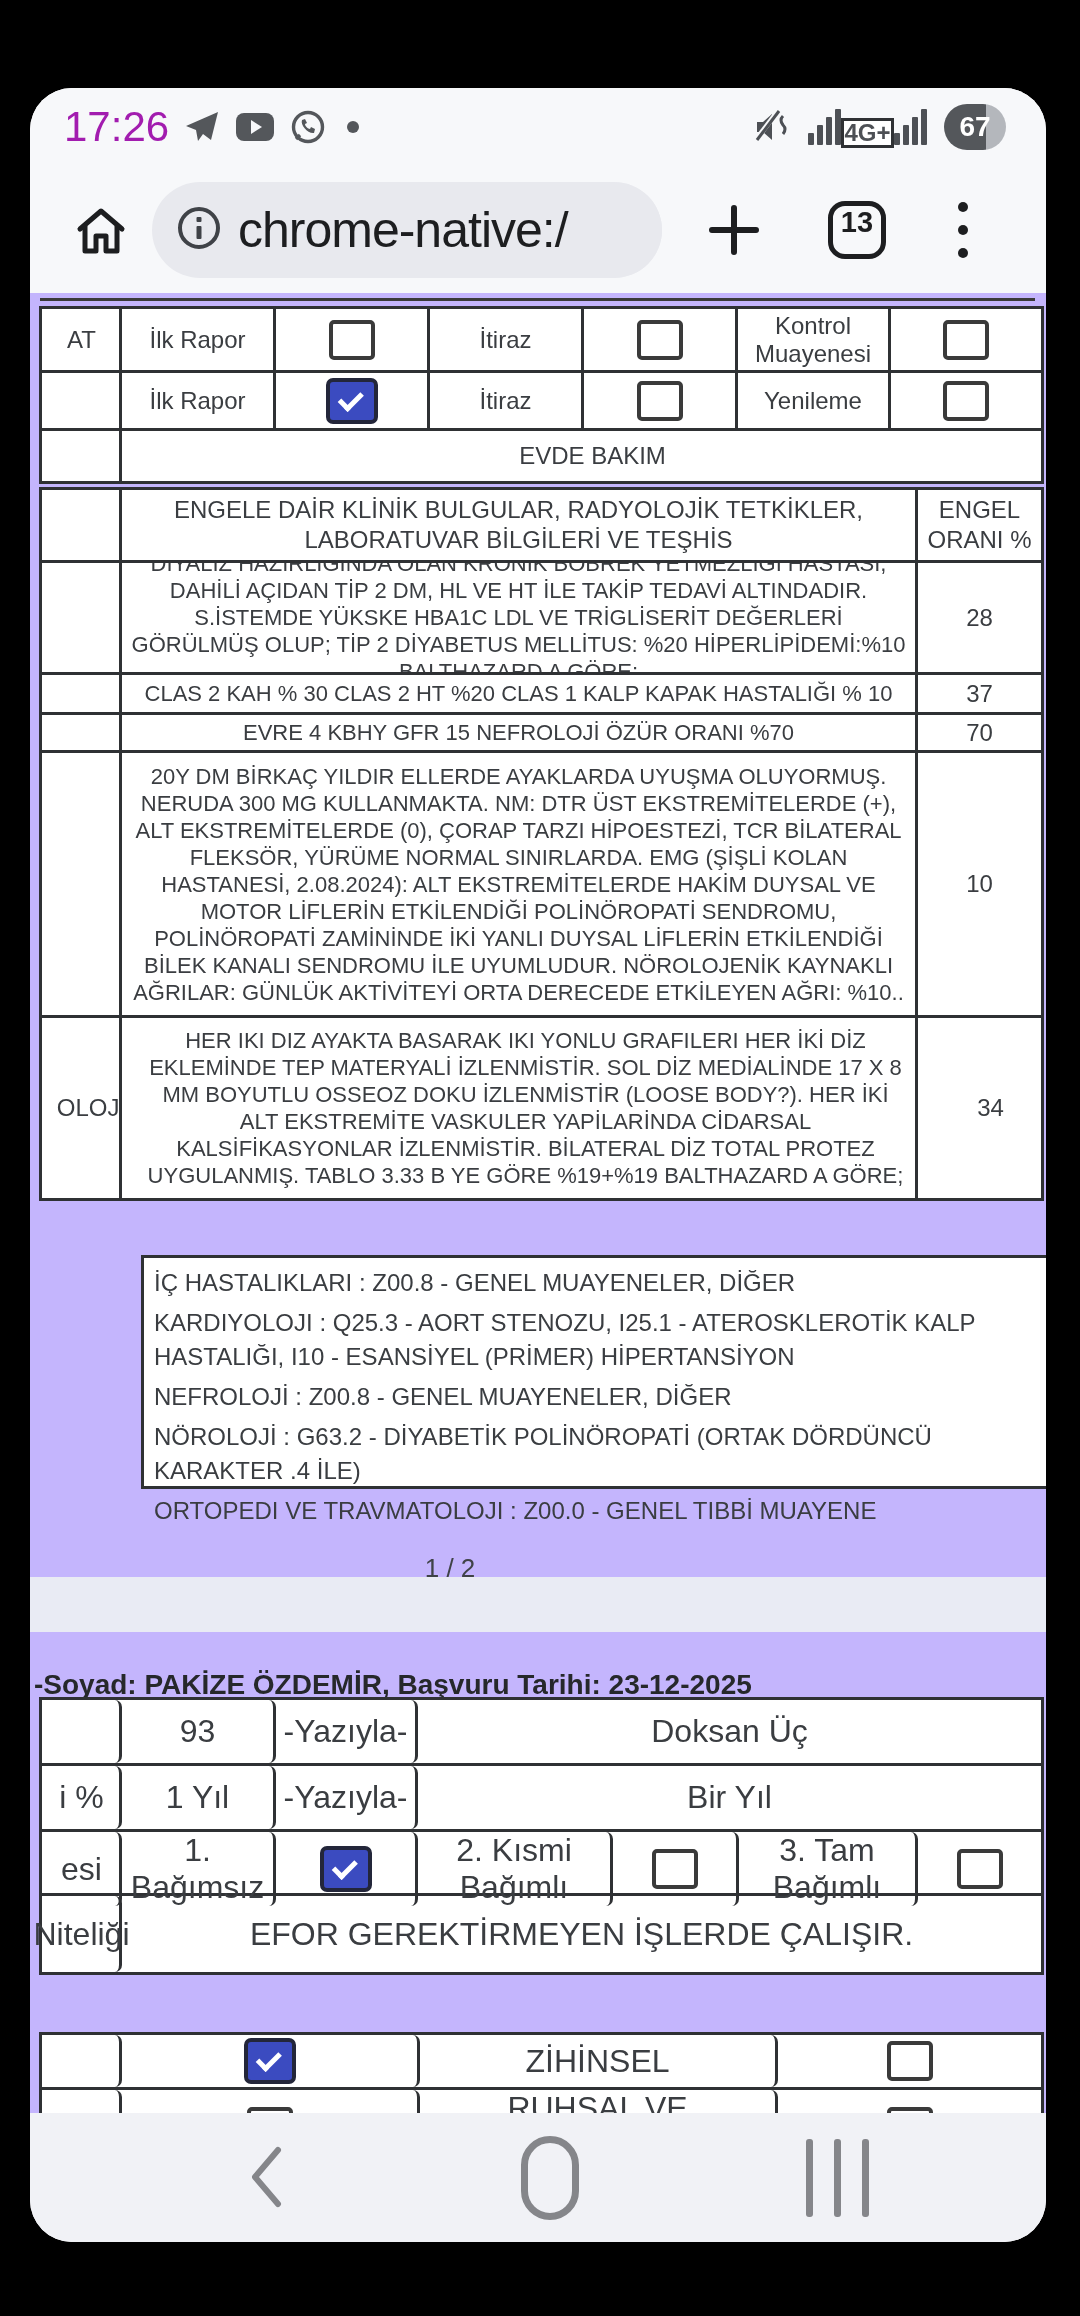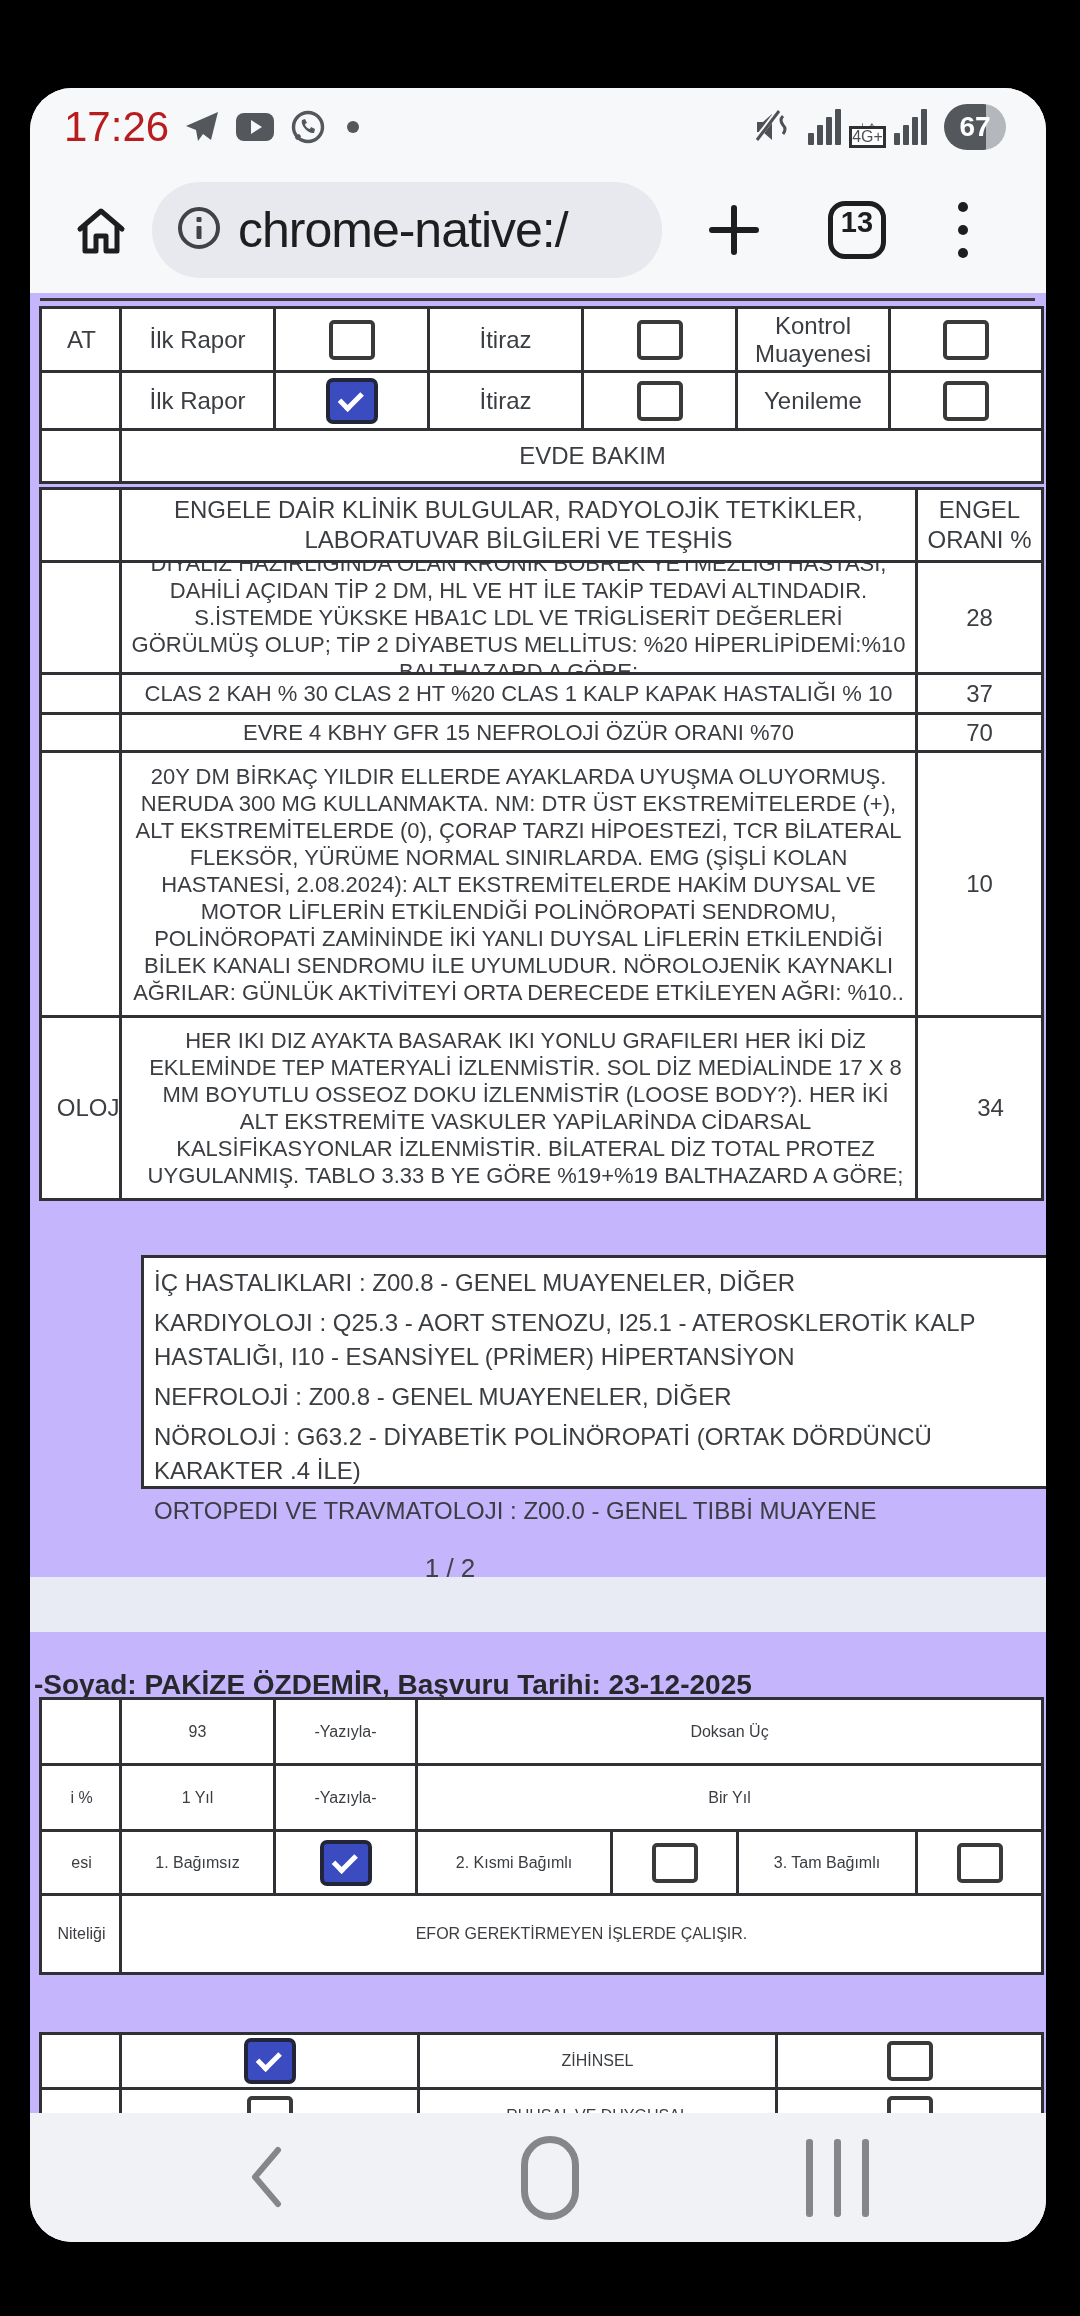--- a/index.html
+++ b/index.html
@@ -6,27 +6,27 @@
   body{width:1080px;height:2316px;position:relative;overflow:hidden;
        font-family:"Liberation Sans","DejaVu Sans",sans-serif;
        -webkit-font-smoothing:antialiased;}
   .screen{position:absolute;left:30px;top:88px;width:1016px;height:2154px;
           border-radius:42px;overflow:hidden;background:#fff;}
   
   .statusbar{height:78px;background:#f7f8fa;display:flex;align-items:center;
              justify-content:space-between;padding:0 40px 0 34px;box-sizing:border-box;}
   .sb-left{display:flex;align-items:center;gap:15px;}
   .sb-right{display:flex;align-items:center;gap:17px;}
-  .sb-time{font-size:42px;font-weight:500;color:#b91c1c;letter-spacing:0;}
+  .sb-time{font-size:42px;font-weight:500;color:#a21caf;letter-spacing:0;}
   .sb-ico{display:flex;align-items:center;}
   .sb-dot{width:12px;height:12px;border-radius:50%;background:#54575b;margin-left:6px;}
   .sig{display:flex;align-items:flex-end;gap:3px;height:36px;}
   .sig i{display:block;width:6px;background:#4d5055;border-radius:1px;}
   .net{display:flex;flex-direction:column;align-items:center;line-height:1;}
-  .net .t{font-size:16px;font-weight:400;color:#4d5055;margin-top:8px;}
+  .net .t{font-size:24px;font-weight:700;color:#4d5055;}
   .net .a{font-size:17px;color:#4d5055;letter-spacing:1px;margin-top:1px;}
   .battery{width:62px;height:46px;border-radius:23px;
            background:linear-gradient(to right,#54575b 0 67%,#b4b7bc 67% 100%);
            display:flex;align-items:center;justify-content:center;}
   .battery span{color:#fff;font-size:28px;font-weight:700;}
   
   .toolbar{height:127px;background:#f7f8fa;display:flex;align-items:center;
            padding:0 0 0 42px;box-sizing:border-box;}
   .omnibox{margin-left:22px;width:510px;height:96px;border-radius:48px;background:#e8e9ee;
            display:flex;align-items:center;padding-left:24px;box-sizing:border-box;
@@ -65,21 +65,21 @@
            border:3px solid #2f3134;box-sizing:border-box;background:#fff;
            font-size:24px;line-height:34px;padding-top:8px;margin-left:22px;}
   .diagbox p{margin:0 10px 6px;}
   .pageind{position:absolute;left:340px;top:1260px;width:160px;text-align:center;
            font-size:26px;color:#3f4247;}
   .pagegap{position:absolute;left:0;top:1284px;width:1016px;height:55px;background:#e9ebf4;}
   .p2title{position:absolute;left:4px;top:1376px;font-size:28px;font-weight:700;color:#26282b;white-space:nowrap;}
   .rowt{border-bottom:3px solid #2f3134;display:grid;box-sizing:border-box;}
   .rowt:last-child{border-bottom:none;}
   .rowt>div{border-right:3px solid #2f3134;display:flex;align-items:center;justify-content:center;
-            text-align:center;box-sizing:border-box;font-size:16px;}
+            text-align:center;box-sizing:border-box;font-size:32px;border-radius:7px;}
   .rowt>div:last-child{border-right:none;}
   .stack{position:absolute;border:3px solid #2f3134;box-sizing:border-box;background:#fff;}
   
   .navbar{height:129px;background:#f1f2f6;position:relative;}
   .nav-ic{position:absolute;}
   .homebtn{left:491px;top:23px;width:58px;height:84px;border:7px solid #85868a;border-radius:29px;box-sizing:border-box;}
   .recents{left:776px;top:26px;display:flex;gap:21px;}
   .recents i{width:7px;height:78px;background:#85868a;border-radius:3px;}
 </style>
 </head>

